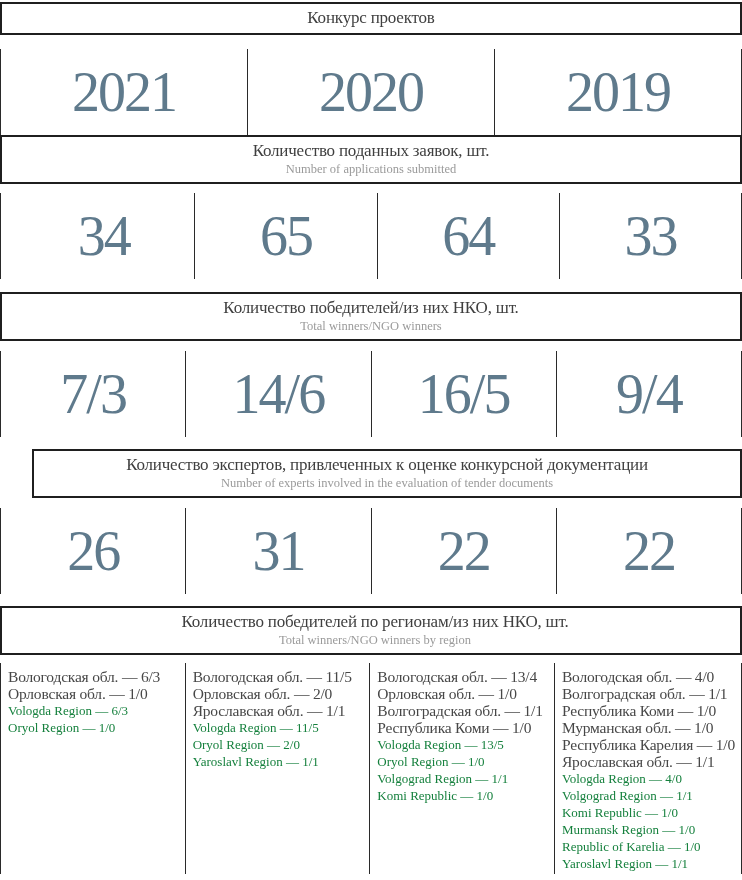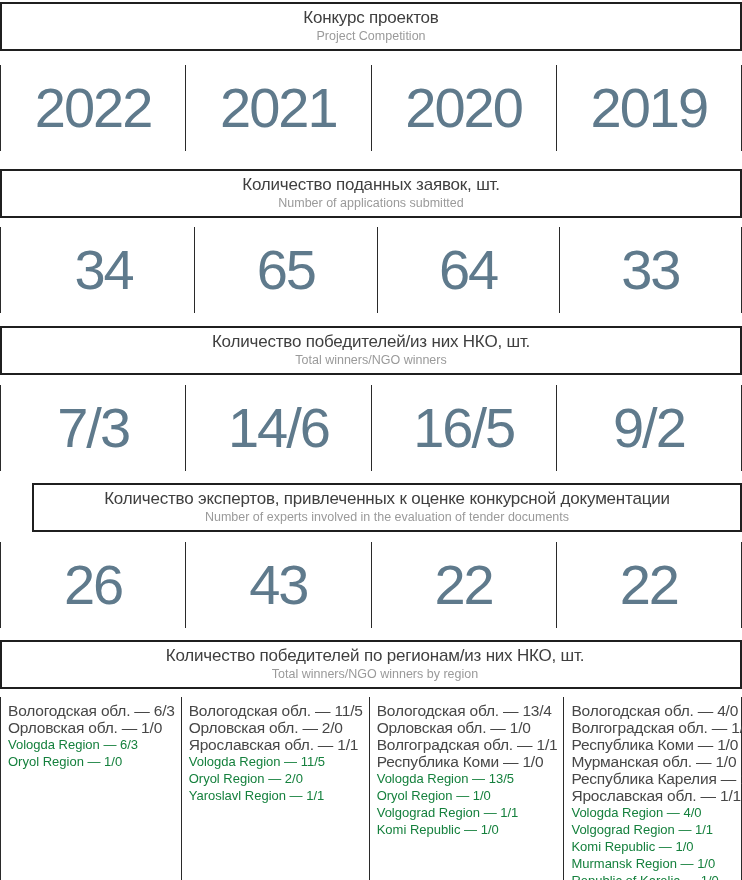--- a/index.html
+++ b/index.html
@@ -2,21 +2,21 @@
 <html><head>
 <meta charset="utf-8">
 <style>
   html, body { margin: 0; padding: 0; background: #ffffff; }
   body {
     width: 742px;
     font-family: "Liberation Sans", sans-serif;
     color: #3f3f3f;
     -webkit-font-smoothing: antialiased;
   }
-  .page { width: 742px; height: 880px; overflow: hidden; background: #fff; }
+  .page { width: 742px; height: 880px; overflow: hidden; background: #fff; font-family: Liberation Serif, serif; }
 
   
   .label-box {
     border: 2px solid #1f1f1f;
     text-align: center;
     padding: 3px 10px 5px;
     box-sizing: border-box;
   }
   .label-ru {
     font-size: 17px;
@@ -52,21 +52,21 @@
   .big-num {
     font-size: 56px;
     line-height: 56px;
     letter-spacing: -2px;
     color: #5f7a8c;
   }
 
   
   .m-top     { margin-top: 2px; }
   .m-years   { margin-top: 14px; }
-  .m-h2      { margin-top: 18px; }
+  .m-h2      { margin-top: 0; }
   .m-v1      { margin-top: 9px; padding-left: 12px; }
   .m-h3      { margin-top: 13px; }
   .m-v2      { margin-top: 10px; }
   .m-h4      { margin-top: 12px; margin-left: 32px; }
   .m-v3      { margin-top: 10px; }
   .m-h5      { margin-top: 12px; padding-left: 18px; }
   .m-regions { margin-top: 8px; }
 
   
   .regions-row { height: 211px; }
@@ -88,27 +88,23 @@
     white-space: nowrap;
   }
 </style>
 </head>
 <body>
 
 <div class="page">
 
   <div class="label-box m-top">
     <div class="label-ru">Конкурс проектов</div>
-    <div class="label-en">Project Competition</div>
   </div>
 
   <div class="grid-row num-row m-years">
-    <div class="cell">
-        <span class="big-num">2022</span>
-      </div>
     <div class="cell">
         <span class="big-num">2021</span>
       </div>
     <div class="cell">
         <span class="big-num">2020</span>
       </div>
     <div class="cell">
         <span class="big-num">2019</span>
       </div>
   </div>
@@ -140,34 +136,34 @@
     <div class="cell">
         <span class="big-num">7/3</span>
       </div>
     <div class="cell">
         <span class="big-num">14/6</span>
       </div>
     <div class="cell">
         <span class="big-num">16/5</span>
       </div>
     <div class="cell">
-        <span class="big-num">9/2</span>
+        <span class="big-num">9/4</span>
       </div>
   </div>
 
   <div class="label-box m-h4">
     <div class="label-ru">Количество экспертов, привлеченных к оценке конкурсной документации</div>
     <div class="label-en">Number of experts involved in the evaluation of tender documents</div>
   </div>
   <div class="grid-row num-row m-v3">
     <div class="cell">
         <span class="big-num">26</span>
       </div>
     <div class="cell">
-        <span class="big-num">43</span>
+        <span class="big-num">31</span>
       </div>
     <div class="cell">
         <span class="big-num">22</span>
       </div>
     <div class="cell">
         <span class="big-num">22</span>
       </div>
   </div>
 
   <div class="label-box m-h5">

